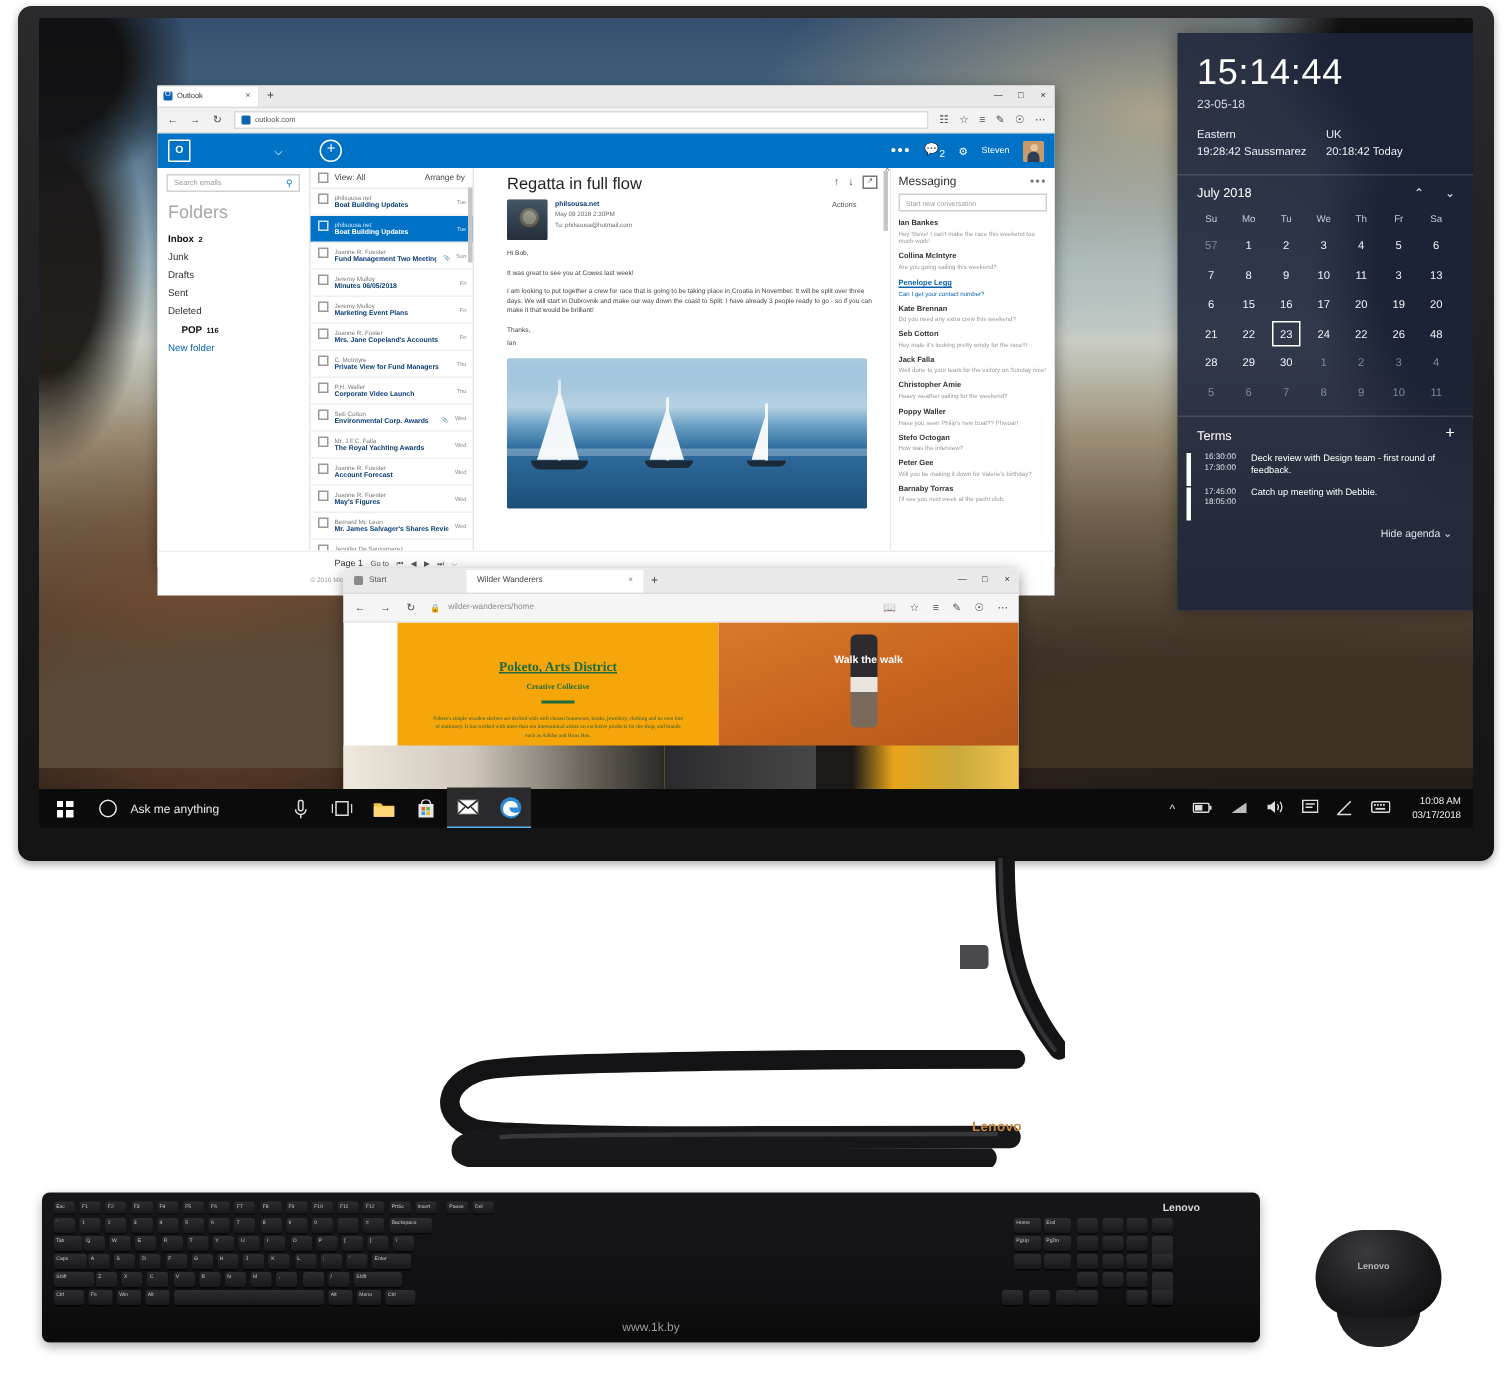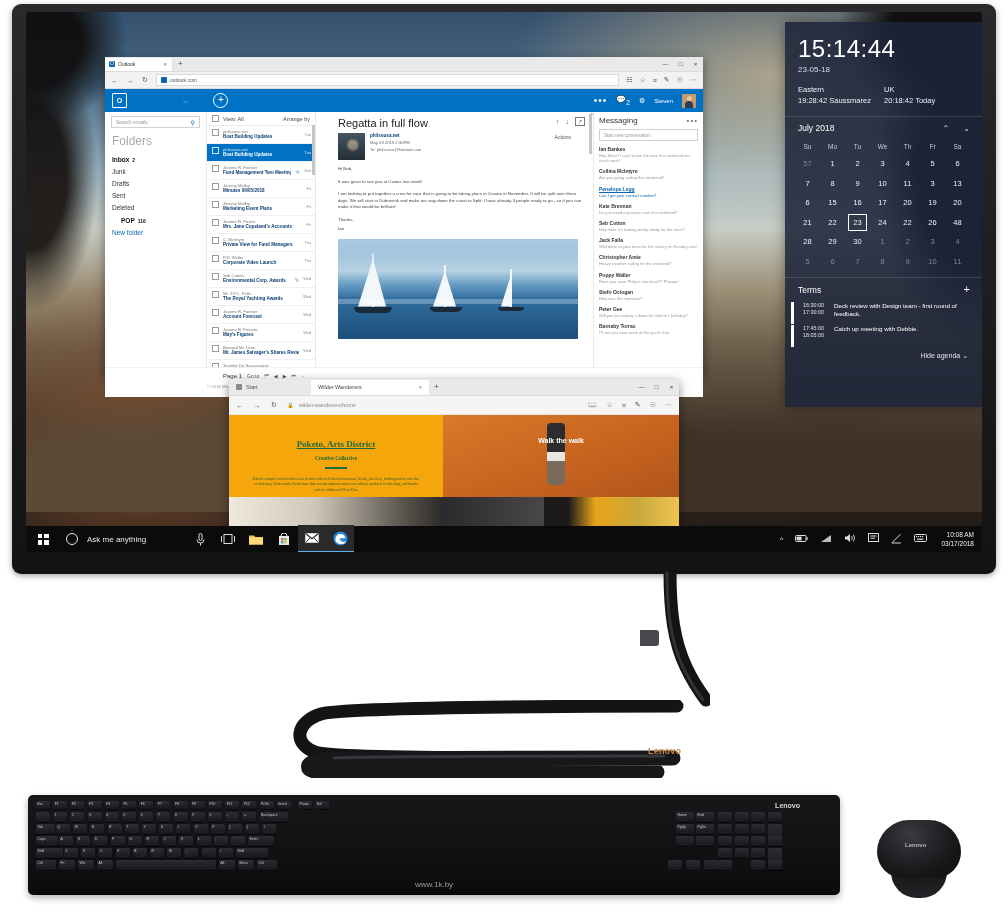--- a/index.html
+++ b/index.html
@@ -187,21 +187,21 @@
   
   #edge-window{position:absolute;left:203px;top:367px;width:450px;height:148px;
      background:#fff;box-shadow:0 3px 10px rgba(0,0,0,.45);}
   #edge-tabbar{height:16px;background:#e9e9e9;display:flex;align-items:center;border-bottom:1px solid #dcdcdc;}
   .ed-tab{height:15px;display:flex;align-items:center;gap:4px;padding:0 7px;font-size:5.5px;color:#444;}
   .ed-tab.inactive{width:68px;color:#555;}
   .ed-tab.active{background:#fff;width:104px;}
   #edge-toolbar{height:18px;background:#f5f5f5;display:flex;align-items:center;gap:9px;padding:0 7px;
      border-bottom:1px solid #e3e3e3;}
   #edge-url{flex:1;display:flex;align-items:center;gap:5px;font-size:5.5px;color:#8a8a8a;}
-  #edge-content{height:112px;display:flex;overflow:hidden;}
+  #edge-content{height:112px;display:flex;overflow:hidden;padding-left:36px;}
   #site-hero{width:214px;background:#f5a60a;position:relative;}
   #site-title{position:absolute;left:0;right:0;top:24px;text-align:center;font-size:9px;
      color:#1f6b3b;font-weight:bold;text-decoration:underline;font-family:"Liberation Serif",serif;}
   #site-sub{position:absolute;left:0;right:0;top:40px;text-align:center;font-size:5.2px;
      color:#1f6b3b;font-weight:bold;font-family:"Liberation Serif",serif;}
   #site-rule{position:absolute;left:50%;margin-left:-11px;top:52px;width:22px;height:1.5px;background:#1f6b3b;}
   #site-body{position:absolute;left:22px;right:22px;top:62px;text-align:center;font-size:3.6px;
      color:#2f5a35;line-height:5.4px;font-family:"Liberation Serif",serif;}
   #site-weather{width:101px;background:#111;position:relative;color:#fff;}
   #wx-icon{position:absolute;left:50%;margin-left:-16px;top:4px;width:32px;height:22px;}

